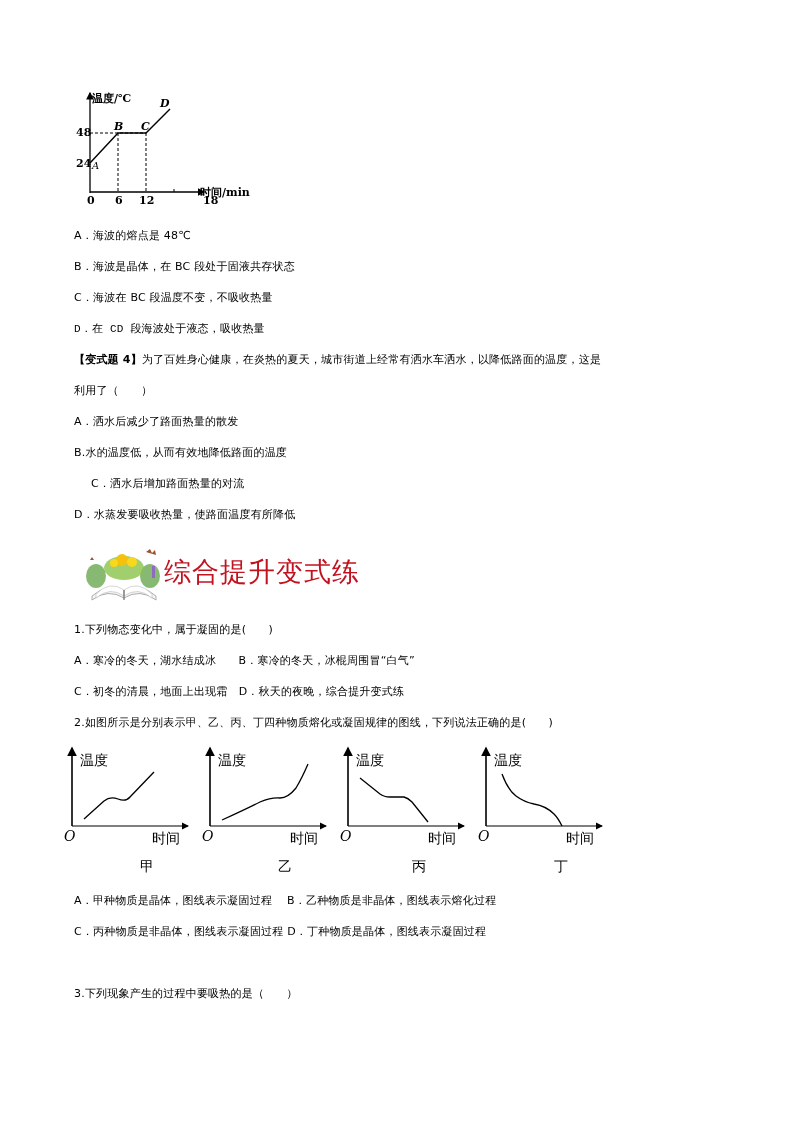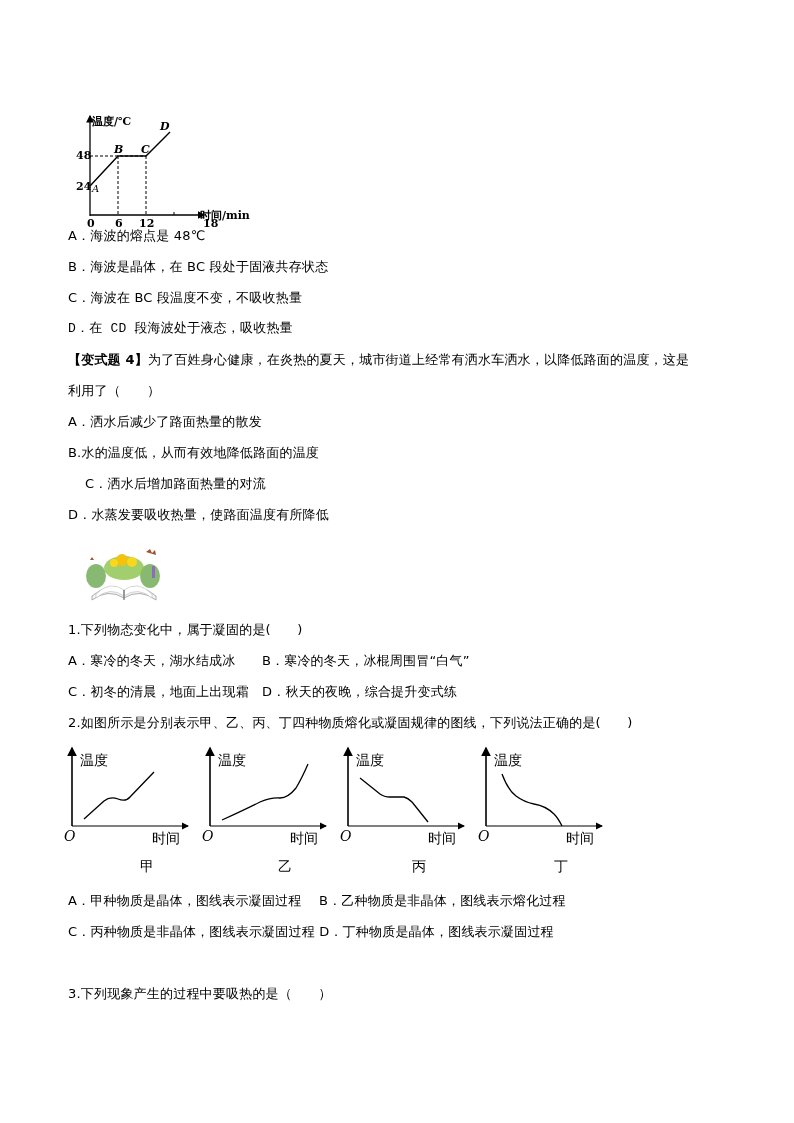--- a/index.html
+++ b/index.html
@@ -1,26 +1,26 @@
 <!DOCTYPE html>
 <html><head>
 <meta charset="utf-8">
 <style>
   html, body { margin: 0; padding: 0; background: #ffffff; }
   body { width: 794px; height: 1123px; position: relative; overflow: hidden;
          font-family: "DejaVu Sans", sans-serif; color: #000; }
   .abs { position: absolute; }
-  .line { position: absolute; left: 68px; font-size: 13px; line-height: 16px; white-space: nowrap; letter-spacing: 0.2px; }
+  .line { position: absolute; left: 74px; font-size: 11px; line-height: 16px; white-space: nowrap; letter-spacing: 0.2px; }
   .graph-label { font-family: "DejaVu Serif", serif; font-size: 11px; font-weight: bold; }
   .small-graph-caption { position: absolute; font-size: 14px; font-family: "DejaVu Serif", serif; }
 </style>
 </head>
 <body>
 
-<div class="abs" style="left:76px; top:112px; width:190px; height:118px;">
+<div class="abs" style="left:76px; top:89px; width:190px; height:118px;">
   <svg width="190" height="118" viewBox="0 0 190 118">
     <defs>
       <marker id="arr" markerWidth="6" markerHeight="6" refX="5" refY="3" orient="auto">
         <path d="M0,0 L6,3 L0,6 z" fill="#000"></path>
       </marker>
     </defs>
 
     <line x1="14" y1="104" x2="14" y2="4" stroke="#000" stroke-width="1.3" marker-end="url(#arr)"></line>
     <line x1="14" y1="103" x2="128" y2="103" stroke="#000" stroke-width="1.3" marker-end="url(#arr)"></line>
 
@@ -73,20 +73,21 @@
     <rect x="68" y="20" width="3" height="12" fill="#8e6bbf"></rect>
 
     <path d="M62 6 l4 -3 l2 4 l3 -3 l1 5 z" fill="#a0522d"></path>
     <path d="M6 14 l2 -3 l2 3 z" fill="#a0522d"></path>
 
     <path d="M8 50 Q24 36 40 46 Q56 36 72 50 L72 54 Q56 42 40 52 Q24 42 8 54 z" fill="#f4f4f4" stroke="#999" stroke-width="0.8"></path>
     <path d="M12 48 Q26 34 40 44 L40 50 Q26 40 12 52 z" fill="#ffffff" stroke="#bbb" stroke-width="0.6"></path>
     <path d="M68 48 Q54 34 40 44 L40 50 Q54 40 68 52 z" fill="#ffffff" stroke="#bbb" stroke-width="0.6"></path>
     <line x1="40" y1="44" x2="40" y2="54" stroke="#555" stroke-width="1"></line>
   </svg>
+  <span class="abs" style="left:80px; top:10px; font-size:27px; color:#c1121f; letter-spacing:1px; white-space:nowrap;">综合提升变式练</span>
 </div>
 
 <div class="line" style="top:622px;">1.下列物态变化中，属于凝固的是(　　)</div>
 <div class="line" style="top:653px;">A．寒冷的冬天，湖水结成冰　　B．寒冷的冬天，冰棍周围冒“白气”</div>
 <div class="line" style="top:684px;">C．初冬的清晨，地面上出现霜　D．秋天的夜晚，综合提升变式练</div>
 
 <div class="line" style="top:715px;">2.如图所示是分别表示甲、乙、丙、丁四种物质熔化或凝固规律的图线，下列说法正确的是(　　)</div>
 
 <div class="abs" style="left:66px; top:742px; width:130px; height:135px;">
   <svg width="130" height="100" viewBox="0 0 130 100">

